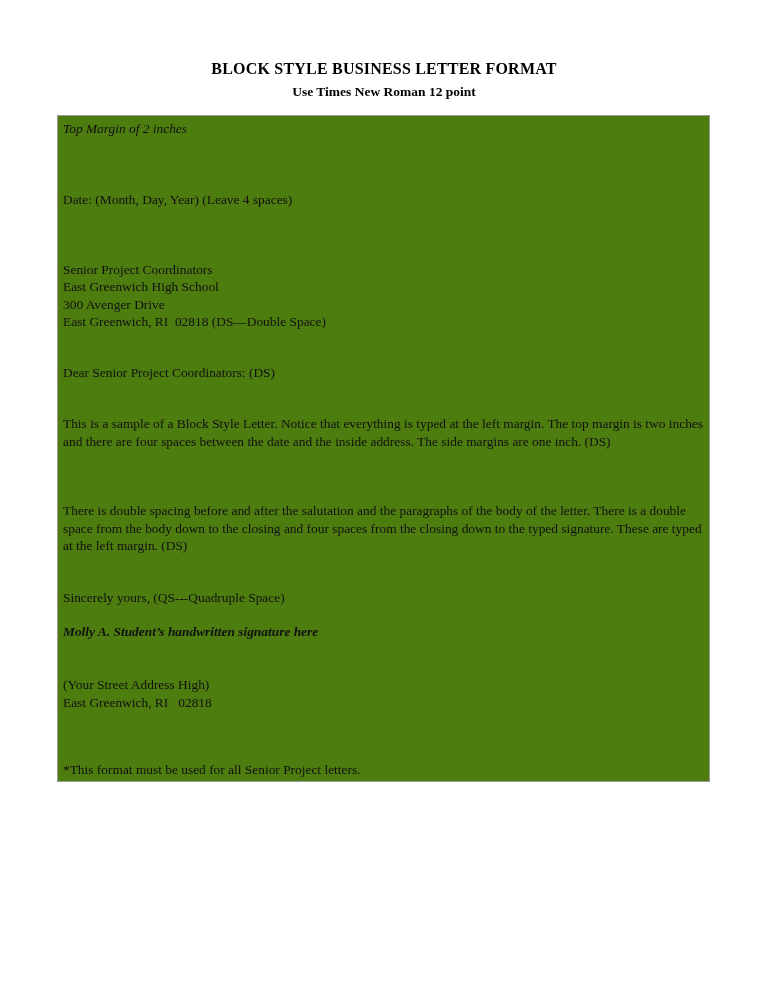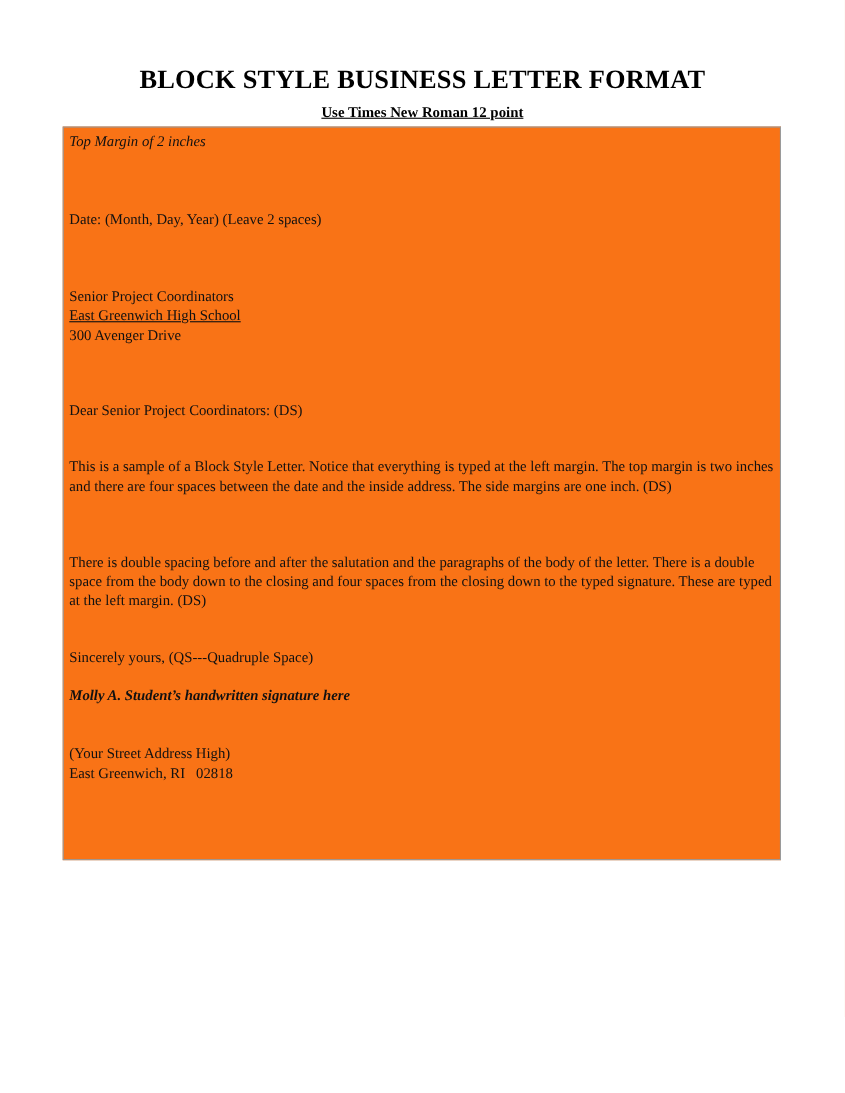--- a/index.html
+++ b/index.html
@@ -18,44 +18,43 @@
 
   
   .doc-heading {
     position: absolute;
     top: 60px;
     left: 0;
     width: 768px;
     text-align: center;
   }
   .doc-title {
-    font-size: 24px;
+    font-size: 16px;
     font-weight: bold;
     letter-spacing: 0.2px;
     line-height: 1.15;
     margin: 0;
   }
   .doc-subtitle {
     font-size: 13.5px;
     font-weight: bold;
     line-height: 1.15;
     margin: 6px 0 0 0;
-    text-decoration: underline;
   }
 
   
   .letter-frame {
     position: absolute;
     left: 57px;
     top: 115px;
     width: 653px;
     height: 667px;
     border: 1px solid #9a9a9a;
     box-sizing: border-box;
-    background: #f97316;
+    background: #4d7c0f;
   }
   .letter-inner {
     position: relative;
     width: 100%;
     height: 100%;
   }
 
   
   .ln {
     position: absolute;
@@ -76,21 +75,21 @@
     font-size: 13.4px;
     line-height: 17.5px;
     text-align: left;
     color: #111111;
   }
 
   
   #top-margin-note { top: 4px; }
   #date-line       { top: 75px; }
   #addr-0          { top: 145px; }
-  #addr-1          { top: 162.3px; text-decoration: underline; }
+  #addr-1          { top: 162.3px; }
   #addr-2          { top: 179.6px; }
   #addr-3          { top: 196.9px; }
   #salutation      { top: 248px; }
   #body-para-0     { top: 299px; }
   #body-para-1     { top: 386px; }
   #closing         { top: 473px; }
   #signature-note  { top: 507px; }
   #typed-0         { top: 543px; }
   #typed-1         { top: 560.3px; }
   #typed-2         { top: 577.6px; text-align: right; }
@@ -102,34 +101,36 @@
 <div class="doc-heading">
   <div class="doc-title">BLOCK STYLE BUSINESS LETTER FORMAT</div>
   <div class="doc-subtitle">Use Times New Roman 12 point</div>
 </div>
 
 <div class="letter-frame">
   <div class="letter-inner">
 
     <div class="ln italic" id="top-margin-note">Top Margin of 2 inches</div>
 
-    <div class="ln" id="date-line">Date: (Month, Day, Year) (Leave 2 spaces)</div>
+    <div class="ln" id="date-line">Date: (Month, Day, Year) (Leave 4 spaces)</div>
 
     <div class="ln" id="addr-0">Senior Project Coordinators</div>
     <div class="ln" id="addr-1">East Greenwich High School</div>
     <div class="ln" id="addr-2">300 Avenger Drive</div>
+    <div class="ln" id="addr-3">East Greenwich, RI  02818 (DS—Double Space)</div>
 
     <div class="ln" id="salutation">Dear Senior Project Coordinators: (DS)</div>
 
     <div class="para" id="body-para-0">This is a sample of a Block Style Letter. Notice that everything is typed at the left margin. The top margin is two inches and there are four spaces between the date and the inside address. The side margins are one inch. (DS)</div>
 
     <div class="para" id="body-para-1">There is double spacing before and after the salutation and the paragraphs of the body of the letter. There is a double space from the body down to the closing and four spaces from the closing down to the typed signature. These are typed at the left margin. (DS)</div>
 
     <div class="ln bolditalic" id="signature-note">Molly A. Student’s handwritten signature here</div>
 
     <div class="ln" id="closing">Sincerely yours, (QS---Quadruple Space)</div>
 
     <div class="ln" id="typed-1">(Your Street Address High)</div>
     <div class="ln" id="typed-2">East Greenwich, RI   02818</div>
 
+    <div class="ln" id="footer-note">*This format must be used for all Senior Project letters.</div>
 
   </div>
 </div>
 
 </body></html>

